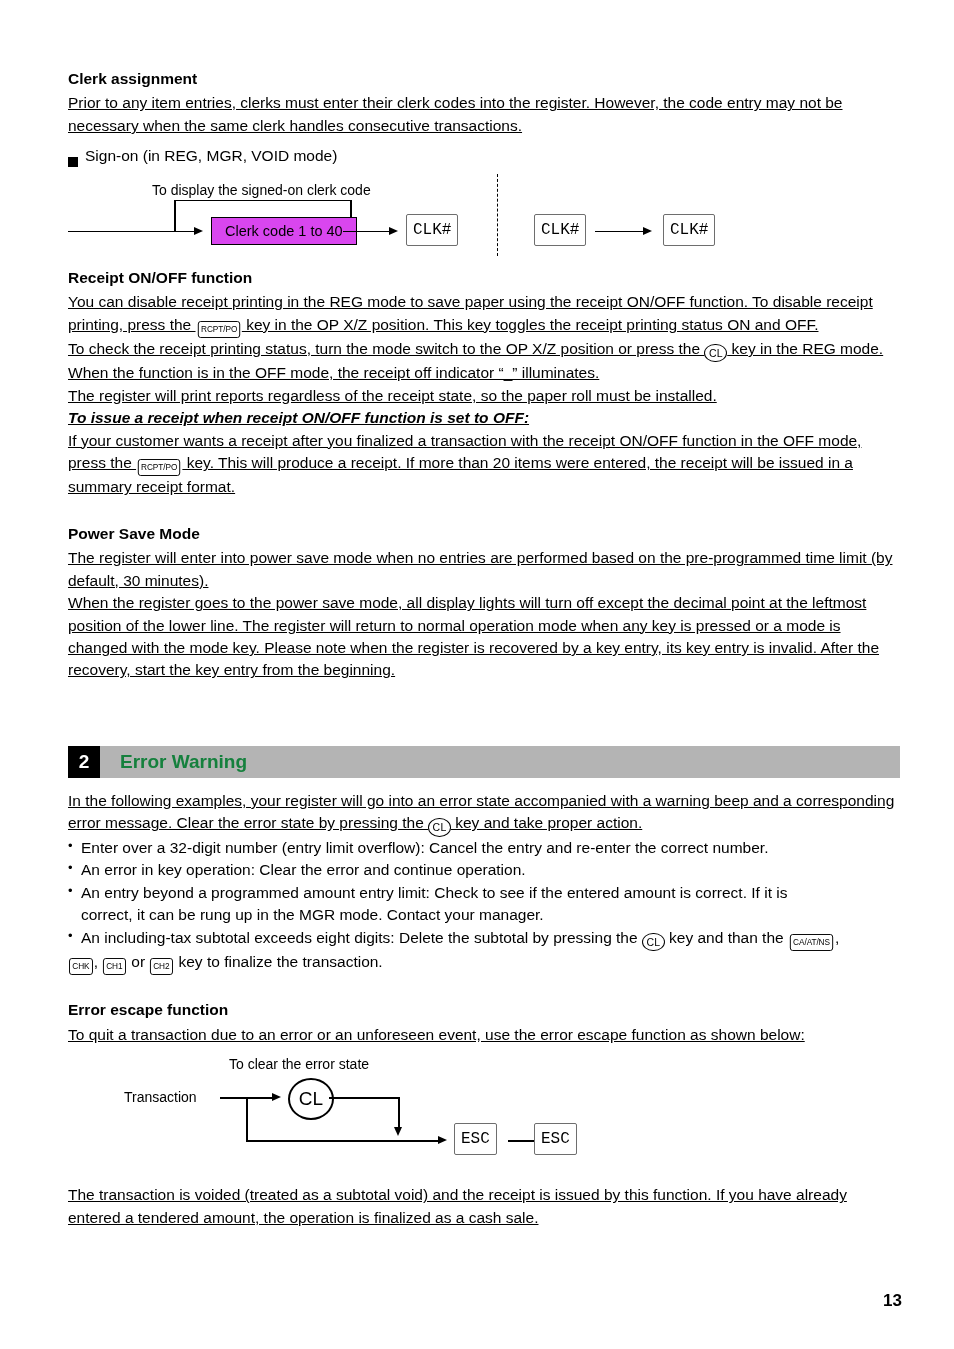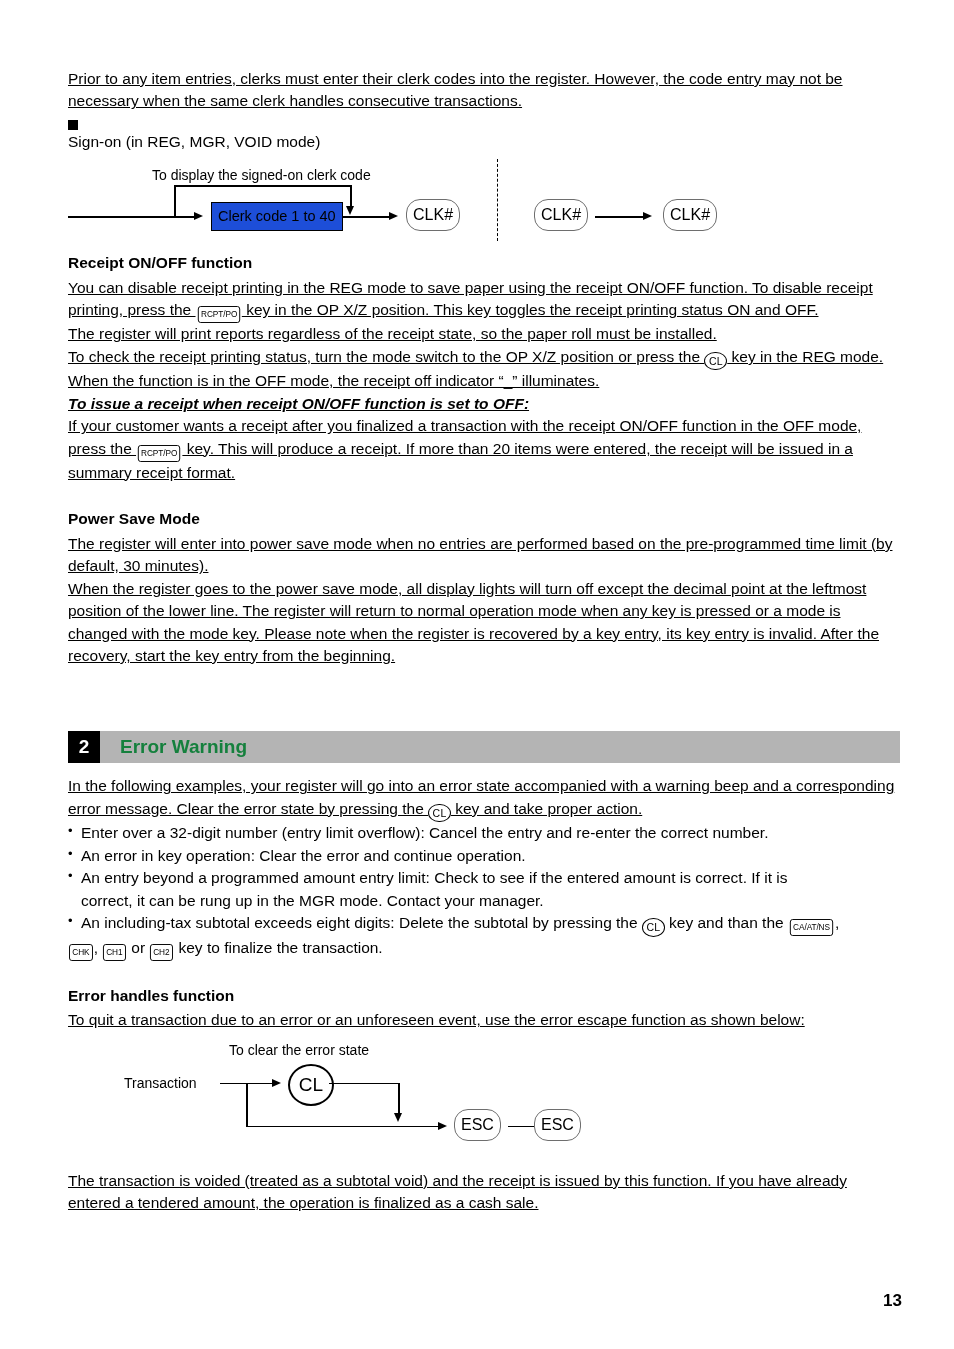--- a/index.html
+++ b/index.html
@@ -48,21 +48,21 @@
   .spacer-sm { height: 13px; }
   .spacer-md { height: 24px; }
 
   
   .sq-row {
     display: flex;
     font-size: 15.5px;
     line-height: 1.45;
     position: relative;
   }
-  .sq-col { display: flex; align-items: flex-start; flex-direction: column; }
+  .sq-col { display: flex; align-items: flex-end; }
   .sq-col.right { position: absolute; left: 435px; top: 0; }
   .sqbul {
     display: inline-block;
     width: 10px;
     height: 10px;
     background: #000;
     margin-right: 7px;
     flex: none;
     position: relative;
     top: -1px;
@@ -182,35 +182,35 @@
     width: 0; height: 0;
     border-left: 4.5px solid transparent;
     border-right: 4.5px solid transparent;
     border-top: 9px solid #000;
   }
   .box-plain {
     position: absolute;
     border: 1.6px solid #000;
     font-size: 14.5px;
     line-height: 1;
-    padding: 6px 6px;
-    background: #1d4ed8;
+    padding: 6px 13px;
+    background: #d946ef;
     white-space: nowrap;
   }
   .keycap {
     position: absolute;
     border: 1.6px solid #6e6e6e;
-    border-radius: 14px;
+    border-radius: 2px;
     background: #fff;
     font-size: 16px;
     line-height: 1;
     padding: 7px 6px;
     white-space: nowrap;
     text-align: center;
-    font-family: Liberation Sans, sans-serif;
+    font-family: Liberation Mono, monospace;
   }
   .dashed-div {
     position: absolute;
     border-left: 1.8px dashed #000;
     width: 0;
   }
   .circle-key {
     position: absolute;
     border: 2px solid #000;
     border-radius: 50%;
@@ -236,20 +236,21 @@
     font-size: 17px;
     font-weight: bold;
   }
 </style>
 </head>
 <body>
 
 <div class="page">
   <div class="content">
 
+    <h3 class="sec-head">Clerk assignment</h3>
     <p class="body-text">Prior to any item entries, clerks must enter their clerk codes into the register.  However, the code entry may not be necessary when the same clerk handles consecutive transactions.</p>
 
     <div style="height:8px"></div>
 
     <div class="sq-row">
       <div class="sq-col">
         <span class="sqbul"></span>
         <span>Sign-on (in REG, MGR, VOID mode)</span>
       </div>
     </div>
@@ -280,23 +281,23 @@
       <div class="arrow-r" style="left:575px; top:59px;"></div>
       <div class="keycap" style="left:595px; top:46px;">CLK#</div>
     </div>
 
     <div class="spacer-sm"></div>
 
     <h3 class="sec-head">Receipt ON/OFF function</h3>
 
     <p class="body-text"><span>You can disable receipt printing in the REG mode to save paper using the receipt ON/OFF function. To disable receipt printing, press the </span><span class="key-rect">RCPT/PO</span><span> key in the OP X/Z position.  This key toggles the receipt printing status ON and OFF.</span></p>
 
+    <p class="body-text"><span>To check the receipt printing status, turn the mode switch to the OP X/Z position or press the </span><span class="key-round">CL</span><span> key in the REG mode. When the function is in the OFF mode, the receipt off indicator “_” illuminates.</span></p>
+
     <p class="body-text">The register will print reports regardless of the receipt state, so the paper roll must be installed.</p>
-
-    <p class="body-text"><span>To check the receipt printing status, turn the mode switch to the OP X/Z position or press the </span><span class="key-round">CL</span><span> key in the REG mode. When the function is in the OFF mode, the receipt off indicator “_” illuminates.</span></p>
 
     <p class="body-text ital">To issue a receipt when receipt ON/OFF function is set to OFF:</p>
 
     <p class="body-text"><span>If your customer wants a receipt after you finalized a transaction with the receipt ON/OFF function in the OFF mode, press the </span><span class="key-rect">RCPT/PO</span><span> key.  This will produce a receipt.  If more than 20 items were entered, the receipt will be issued in a summary receipt format.</span></p>
 
     <div class="spacer-md"></div>
 
     <h3 class="sec-head">Power Save Mode</h3>
     <p class="body-text">The register will enter into power save mode when no entries are performed based on the pre-programmed time limit (by default, 30 minutes).</p>
     <p class="body-text">When the register goes to the power save mode, all display lights will turn off except the decimal point at the leftmost position of the lower line.  The register will return to normal operation mode when any key is pressed or a mode is changed with the mode key.  Please note when the register is recovered by a key entry, its key entry is invalid.  After the recovery, start the key entry from the beginning.</p>
@@ -320,21 +321,21 @@
       <li>
         <span>An entry beyond a programmed amount entry limit: Check to see if the entered amount is correct.  If it is</span>
       </li>
       <div class="cont-line">correct, it can be rung up in the MGR mode.  Contact your manager.</div>
       <li><span>An including-tax subtotal exceeds eight digits: Delete the subtotal by pressing the </span><span class="key-round">CL</span><span> key and than the </span><span class="key-rect">CA/AT/NS</span><span>, </span></li>
       <div><span class="key-rect">CHK</span><span>, </span><span class="key-rect">CH1</span><span> or </span><span class="key-rect">CH2</span><span> key to finalize the transaction.</span></div>
     </ul>
 
     <div class="spacer-md"></div>
 
-    <h3 class="sec-head">Error handles function</h3>
+    <h3 class="sec-head">Error escape function</h3>
     <p class="body-text">To quit a transaction due to an error or an unforeseen event, use the error escape function as shown below:</p>
 
     <div style="height:10px"></div>
 
     <div class="diag2">
 
       <div class="diag-label" style="left:148px; top:0px;margin-left:13px;">To clear the error state</div>
 
       <div class="diag-label" style="left:56px; top:33px;">Transaction</div>
 

